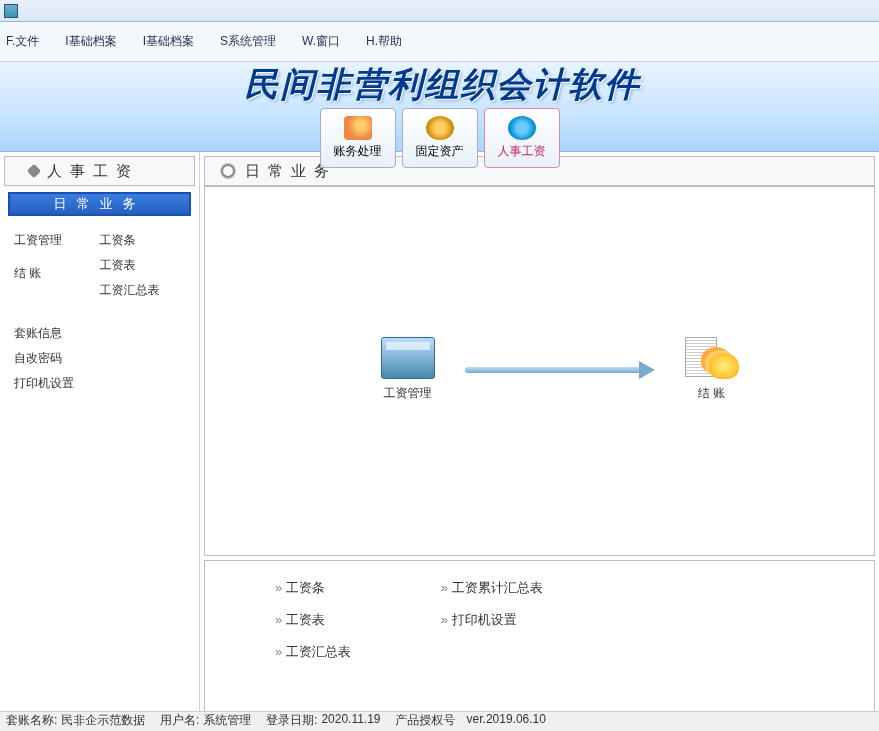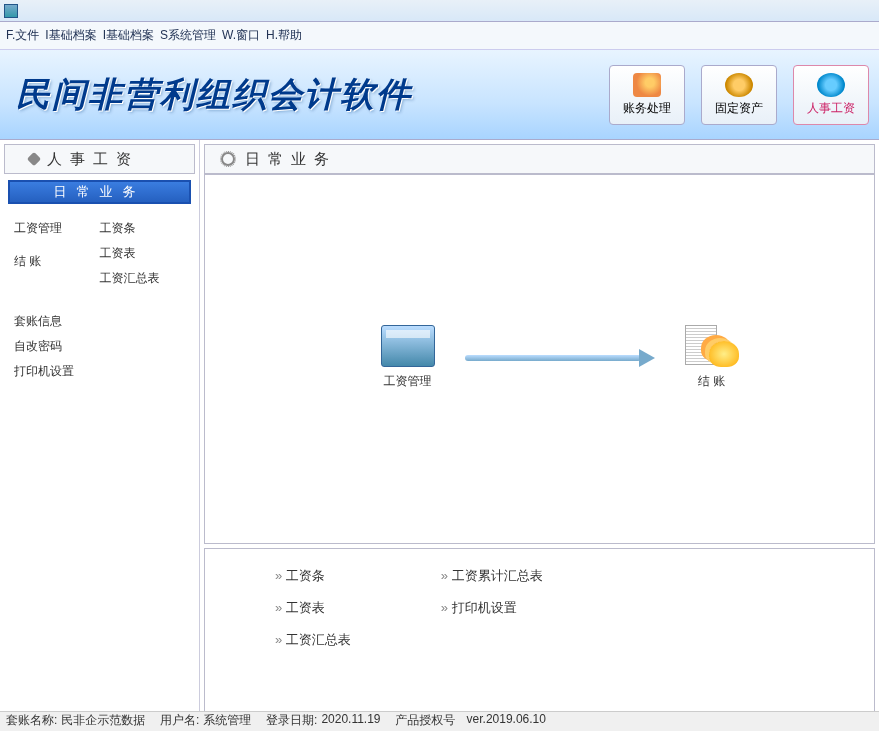--- a/index.html
+++ b/index.html
@@ -1,23 +1,23 @@
 <!DOCTYPE html>
 <html><head>
 <meta charset="utf-8">
 <style>
 * { margin: 0; padding: 0; box-sizing: border-box; font-family: "Microsoft YaHei", SimSun, sans-serif; }
 body { background: #fff; width: 879px; height: 731px; overflow: hidden; position: relative; }
 .titlebar { height: 22px; background: linear-gradient(#e8f0f8,#d8e8f8); border-bottom: 1px solid #aac; display: flex; align-items: center; padding: 0 4px; font-size: 12px; color: #333; }
 .titlebar .ico { width: 14px; height: 14px; margin-right: 4px; background: linear-gradient(#7ac,#39a); border: 1px solid #258; }
-.menubar { height: 28px; background: #f4f8fc; border-bottom: 1px solid #cce; display: flex; align-items: center; padding: 0 6px; font-size: 12px; gap: 6px; }
+.menubar { height: 40px; background: #f4f8fc; border-bottom: 1px solid #cce; display: flex; align-items: center; padding: 0 6px; font-size: 12px; gap: 26px; }
 .menubar span { cursor: pointer; color: #235; }
-.banner { height: 90px; background: linear-gradient(#e8f4ff,#c8e4ff 60%,#a8d4ff); position: relative; display: flex; justify-content: space-between; align-items: center; padding: 0 10px; border-bottom: 1px solid #aac; }
+.banner { height: 90px; background: linear-gradient(#e8f4ff,#c8e4ff 60%,#a8d4ff); position: relative; display: flex; justify-content: space-between; align-items: center; padding: 0 10px; border-bottom: 1px solid #aac; flex-direction: column; }
 .logo { font-size: 34px; font-weight: bold; color: #003a8c; letter-spacing: 2px; font-style: italic; text-shadow: 1px 1px 0 #fff, 2px 2px 3px rgba(0,60,120,.3); padding-left: 6px; }
-.banner-btns { display: flex; gap: 16px; justify-content: center; }
+.banner-btns { display: flex; gap: 6px; justify-content: center; }
 .bb { width: 76px; height: 60px; background: linear-gradient(#fff,#e8f0f8); border: 1px solid #aac; border-radius: 4px; display: flex; flex-direction: column; align-items: center; justify-content: center; cursor: pointer; font-size: 12px; }
 .bb.active { border: 1px solid #d8a; color: #c26; }
 .bb .bi { width: 28px; height: 24px; margin-bottom: 3px; }
 .bi.docs { background: radial-gradient(circle at 60% 40%, #fc6 20%, #e84 60%); border-radius: 4px; }
 .bi.asset { background: radial-gradient(circle at 50% 50%, #fc6 30%, #c80 70%); border-radius: 50%; }
 .bi.people { background: radial-gradient(circle at 50% 50%, #6cf 30%, #08c 70%); border-radius: 50%; }
 .body { display: flex; height: calc(731px - 22px - 22px - 90px - 20px); }
 .sidebar { width: 200px; border-right: 1px solid #ccd; background: #fff; padding: 4px; }
 .side-title { height: 30px; border: 1px solid #bbc; background: #f6f8fa; display: flex; align-items: center; font-size: 15px; color: #333; letter-spacing: 8px; padding-left: 24px; margin-bottom: 6px; }
 .side-title::before { content: ""; width: 10px; height: 10px; background: #888; border-radius: 2px; margin-right: 8px; transform: rotate(45deg); }

